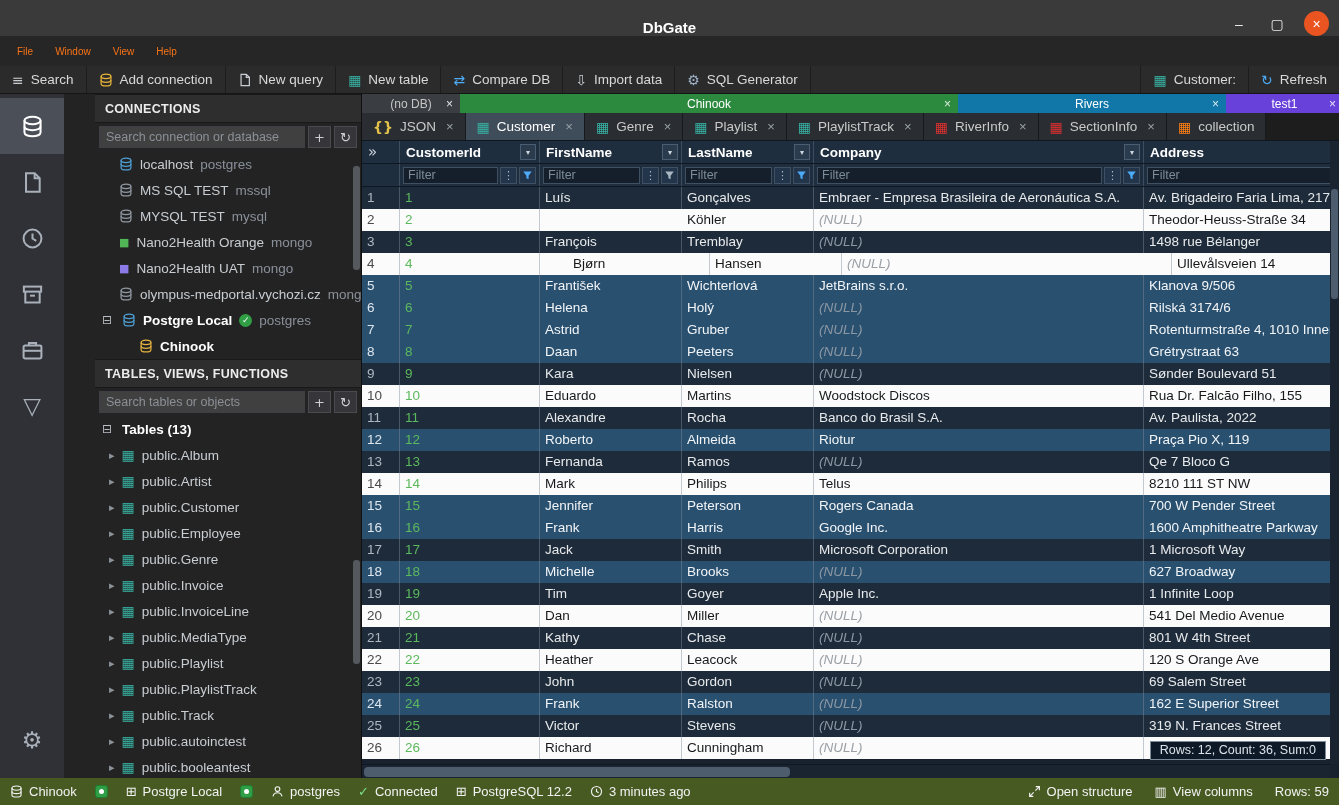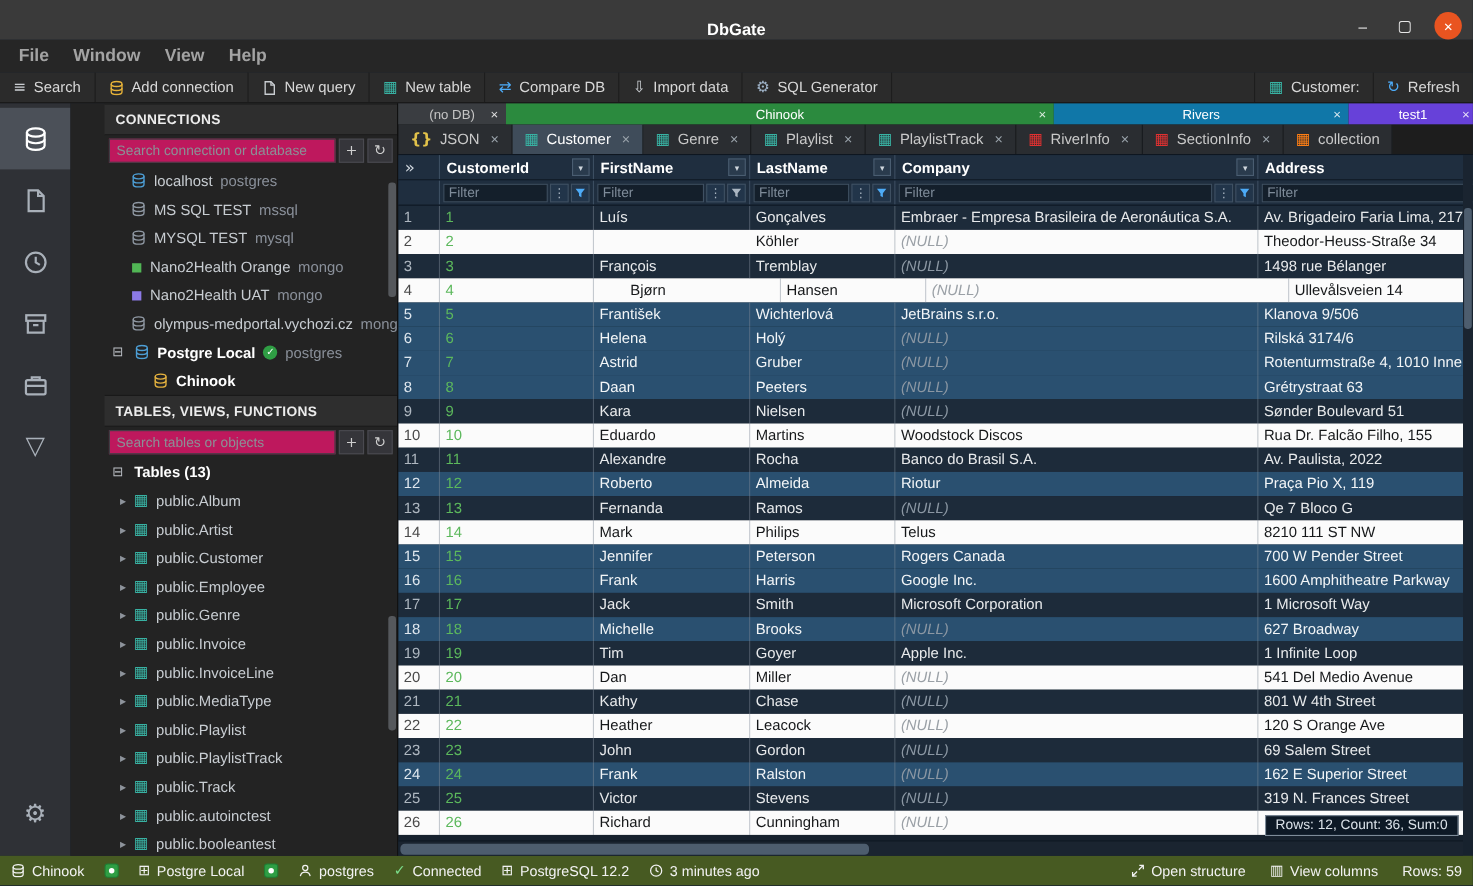--- a/index.html
+++ b/index.html
@@ -9,39 +9,39 @@
 
   
   .titlebar { height:36px; background:#3a3a3a; position:relative; display:flex; align-items:flex-end; flex:0 0 36px; }
   .title { position:absolute; left:0; right:0; text-align:center; color:#fff; font-weight:bold; font-size:15px; }
   .win-controls { margin-left:auto; display:flex; align-items:center; gap:16px; padding-right:10px; z-index:2; }
   .win-btn { color:#e6e6e6; font-size:14px; width:22px; height:22px; display:flex; align-items:center; justify-content:center; }
   .win-close { width:25px; height:25px; border-radius:50%; background:#e95420; color:#fff; font-size:14px; display:flex; align-items:center; justify-content:center; }
 
   
   .menubar { height:30px; background:#262626; display:flex; align-items:center; padding-left:6px; flex:0 0 30px; }
-  .menu-item { color:#a3a3a3; font-size:16px; padding:4px 11px;font-weight:bold; }
+  .menu-item { color:#f97316; font-size:10px; padding:4px 11px; }
   .toolbar { height:28px; background:#2b2b2b; border-bottom:1px solid #151515; display:flex; align-items:stretch; font-size:13.5px; color:#d8d8d8; flex:0 0 28px; }
   .tb-group { display:flex; }
   .tb-spacer { flex:1; }
   .tb-btn { display:flex; align-items:center; gap:7px; padding:0 12px; border-right:1px solid #1d1d1d; white-space:nowrap; }
   .tb-group.right .tb-btn { border-right:none; border-left:1px solid #1d1d1d; }
 
   
   .main { display:flex; height:684px; flex:0 0 684px; }
 
   .activitybar { width:64px; background:#2f3136; display:flex; flex-direction:column; align-items:center; padding-top:4px; flex:0 0 64px; }
   .act-item { width:64px; height:56px; display:flex; align-items:center; justify-content:center; color:#a9b0b9; }
   .act-item.active { background:#4b5058; color:#ffffff; }
   .act-bottom { margin-top:auto; margin-bottom:10px; }
 
   .sidepanel { width:298px; background:#232323; border-right:1px solid #101010; display:flex; flex-direction:column; position:relative; overflow:hidden; flex:0 0 298px;padding-left:31px; }
   .panel-header { background:#2e2e2e; color:#ececec; font-weight:bold; font-size:12.5px; padding:7px 10px 6px 10px; border-bottom:1px solid #191919; border-top:1px solid #191919; letter-spacing:.3px; flex:0 0 auto; }
   .search-row { display:flex; gap:3px; padding:3px 4px; align-items:center; flex:0 0 auto; }
-  .search-input { flex:1; min-width:0; background:#be185d; border:1px solid #3e3e44; color:#bbbbbb; font-size:12.5px; height:22px; padding:0 6px; font-family:inherit; }
+  .search-input { flex:1; min-width:0; background:#404040; border:1px solid #3e3e44; color:#bbbbbb; font-size:12.5px; height:22px; padding:0 6px; font-family:inherit; }
   .search-input::placeholder { color:#8b9096; }
   .mini-btn { width:23px; height:22px; background:#35353a; border:1px solid #4a4a50; color:#cfcfcf; display:flex; align-items:center; justify-content:center; font-size:13px; font-family:"DejaVu Sans",sans-serif; }
   .tree { font-size:13.5px; color:#c8cdd2; flex:0 0 auto; }
   .tree-row { height:26px; display:flex; align-items:center; gap:7px; white-space:nowrap; overflow:hidden; padding-left:24px; }
   .tree-row .eng { color:#8a909a; }
   .tree-row.bold .tname { font-weight:bold; color:#ffffff; }
   .collapse { color:#b8bcc2; font-family:"DejaVu Sans",sans-serif; font-size:12px; width:13px; }
   .conn-check { width:13px; height:13px; border-radius:50%; background:#2f9e44; color:#fff; font-size:9px; display:inline-flex; align-items:center; justify-content:center; }
   .scroll-thumb { position:absolute; right:1px; width:7px; background:#55585c; border-radius:3px; }
   .scroll-thumb.t1 { top:72px; height:104px; }

